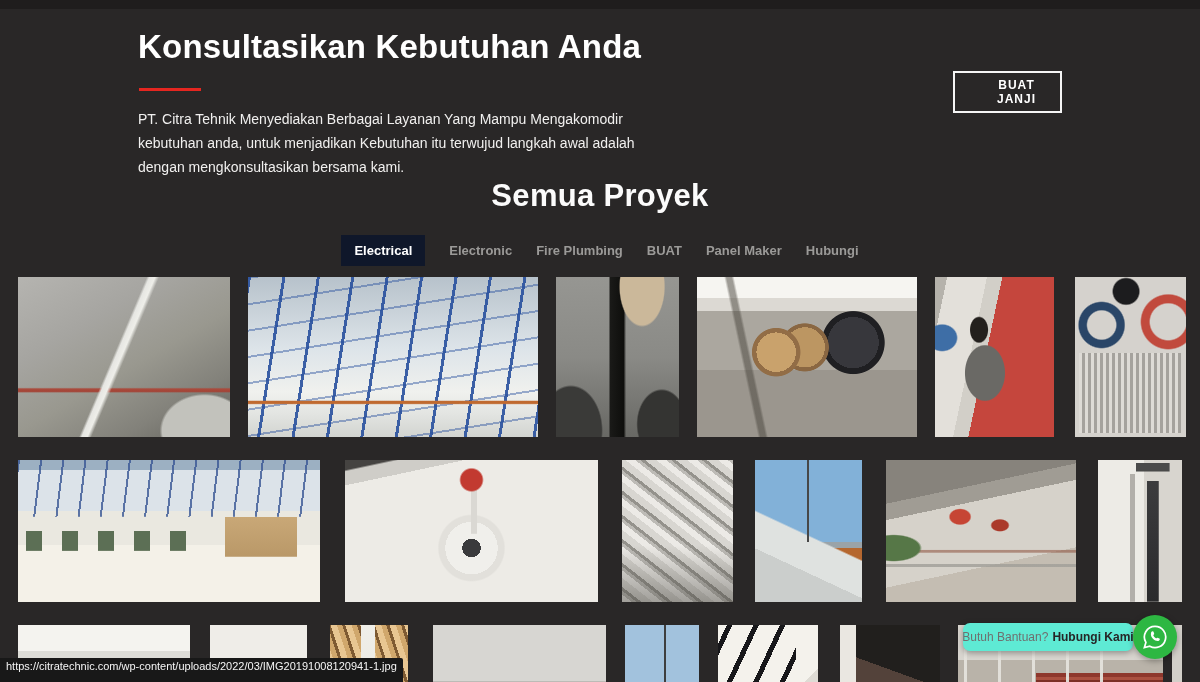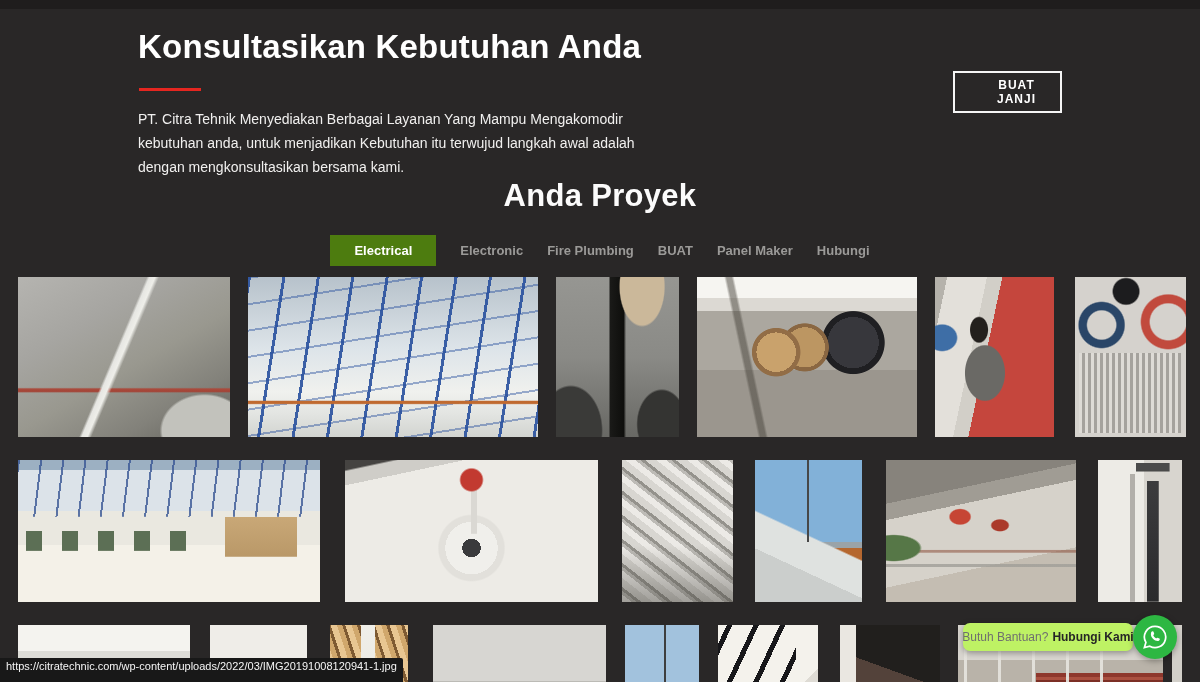--- a/index.html
+++ b/index.html
@@ -16,21 +16,21 @@
   .cta-btn{position:absolute;left:953px;top:71px;width:109px;height:42px;box-sizing:border-box;
            background:transparent;border:2px solid #f5f5f5;color:#ffffff;font-size:12px;
            font-weight:700;letter-spacing:1px;font-family:"Liberation Sans",sans-serif;cursor:pointer;padding-left:24px;}
 
   
   .section-title{position:absolute;left:0;top:178px;width:100%;margin:0;text-align:center;
                  font-size:31px;font-weight:700;color:#fbfbfb;letter-spacing:.3px;}
   .tabs{position:absolute;left:0;top:235px;width:100%;height:31px;display:flex;
         justify-content:center;align-items:center;gap:24px;}
   .tab{font-size:13px;font-weight:700;color:#9b9a98;line-height:31px;cursor:pointer;white-space:nowrap;}
-  .tab.active{background:#4d7c0f;color:#ffffff;padding:0 24px;}
+  .tab.active{background:#0f172a;color:#ffffff;padding:0 13px;}
 
   
   .tile{position:absolute;background-color:#8a8883;background-repeat:no-repeat;cursor:pointer;}
   .g1{left:18px;top:277px;width:212px;height:160px;background-image:
       radial-gradient(ellipse at 88% 96%,#c2c2bc 0 16%,rgba(0,0,0,0) 17%),
       linear-gradient(113deg,rgba(0,0,0,0) 46%,#e6e6e2 47%,#eeeee9 49%,rgba(0,0,0,0) 50.5%),
       linear-gradient(to bottom,rgba(0,0,0,0) 69%,#aa4a3c 70%,#a34437 71.5%,rgba(0,0,0,0) 72.5%),
       linear-gradient(150deg,#b5b4b0 0%,#a6a5a1 30%,#99988f 55%,#82817a 78%,#63625c 100%);}
   .g2{left:248px;top:277px;width:290px;height:160px;background-image:
       linear-gradient(to bottom,rgba(0,0,0,0) 77%,#c06a30 77.8%,#c06a30 79%,rgba(0,0,0,0) 79.8%),
@@ -139,21 +139,21 @@
   .g20{left:958px;top:625px;width:205px;height:160px;background-image:
       repeating-linear-gradient(to right,rgba(228,226,220,.95) 0 3px,rgba(0,0,0,0) 3px 34px),
       repeating-linear-gradient(to bottom,#8e372c 0 4px,#aa5040 4px 7px,#7c2f25 7px 10px),
       linear-gradient(to bottom,#d8d5cf 0 22%,#b9b3a9 22% 100%);
       background-size:75% 85%,62% 70%,100% 100%;
       background-position:12% 100%,100% 100%,0 0;}
   .g21{left:1172px;top:625px;width:10px;height:160px;background-image:
       linear-gradient(to bottom,#d2cfc9 0 40%,#bab6af 100%);}
 
   
-  .wa-pill{position:absolute;left:963px;top:623px;width:170px;height:28px;background:#bef264;
+  .wa-pill{position:absolute;left:963px;top:623px;width:170px;height:28px;background:#5eead4;
            border-radius:7px;box-shadow:0 2px 6px rgba(0,0,0,.35);display:flex;align-items:center;
            justify-content:center;font-size:12px;z-index:10;cursor:pointer;white-space:nowrap;}
   .wa-pill .prompt{color:#6f6f6f;margin-right:4px;}
   .wa-pill .action{color:#262626;font-weight:700;}
   .wa-circle{position:absolute;left:1133px;top:615px;width:44px;height:44px;border-radius:50%;
              background:#2db742;z-index:11;display:flex;align-items:center;justify-content:center;
              box-shadow:0 2px 6px rgba(0,0,0,.35);cursor:pointer;}
 
   
   .status-bar{position:absolute;left:0;bottom:0;height:24px;background:#181818;color:#f5f5f5;
@@ -163,21 +163,21 @@
 <body>
 
 <div class="screen">
   <div class="top-shade"></div>
 
   <h1 class="hero-title">Konsultasikan Kebutuhan Anda</h1>
   <div class="hero-underline"></div>
   <p class="hero-desc">PT. Citra Tehnik Menyediakan Berbagai Layanan Yang Mampu Mengakomodir kebutuhan anda, untuk menjadikan Kebutuhan itu terwujud langkah awal adalah dengan mengkonsultasikan bersama kami.</p>
   <button class="cta-btn">BUAT JANJI</button>
 
-  <h2 class="section-title">Anda Proyek</h2>
+  <h2 class="section-title">Semua Proyek</h2>
   <div class="tabs">
     <span class="tab active">Electrical</span>
     <span class="tab">Electronic</span>
     <span class="tab">Fire Plumbing</span>
     <span class="tab">BUAT</span>
     <span class="tab">Panel Maker</span>
     <span class="tab">Hubungi</span>
   </div>
 
   <div>

